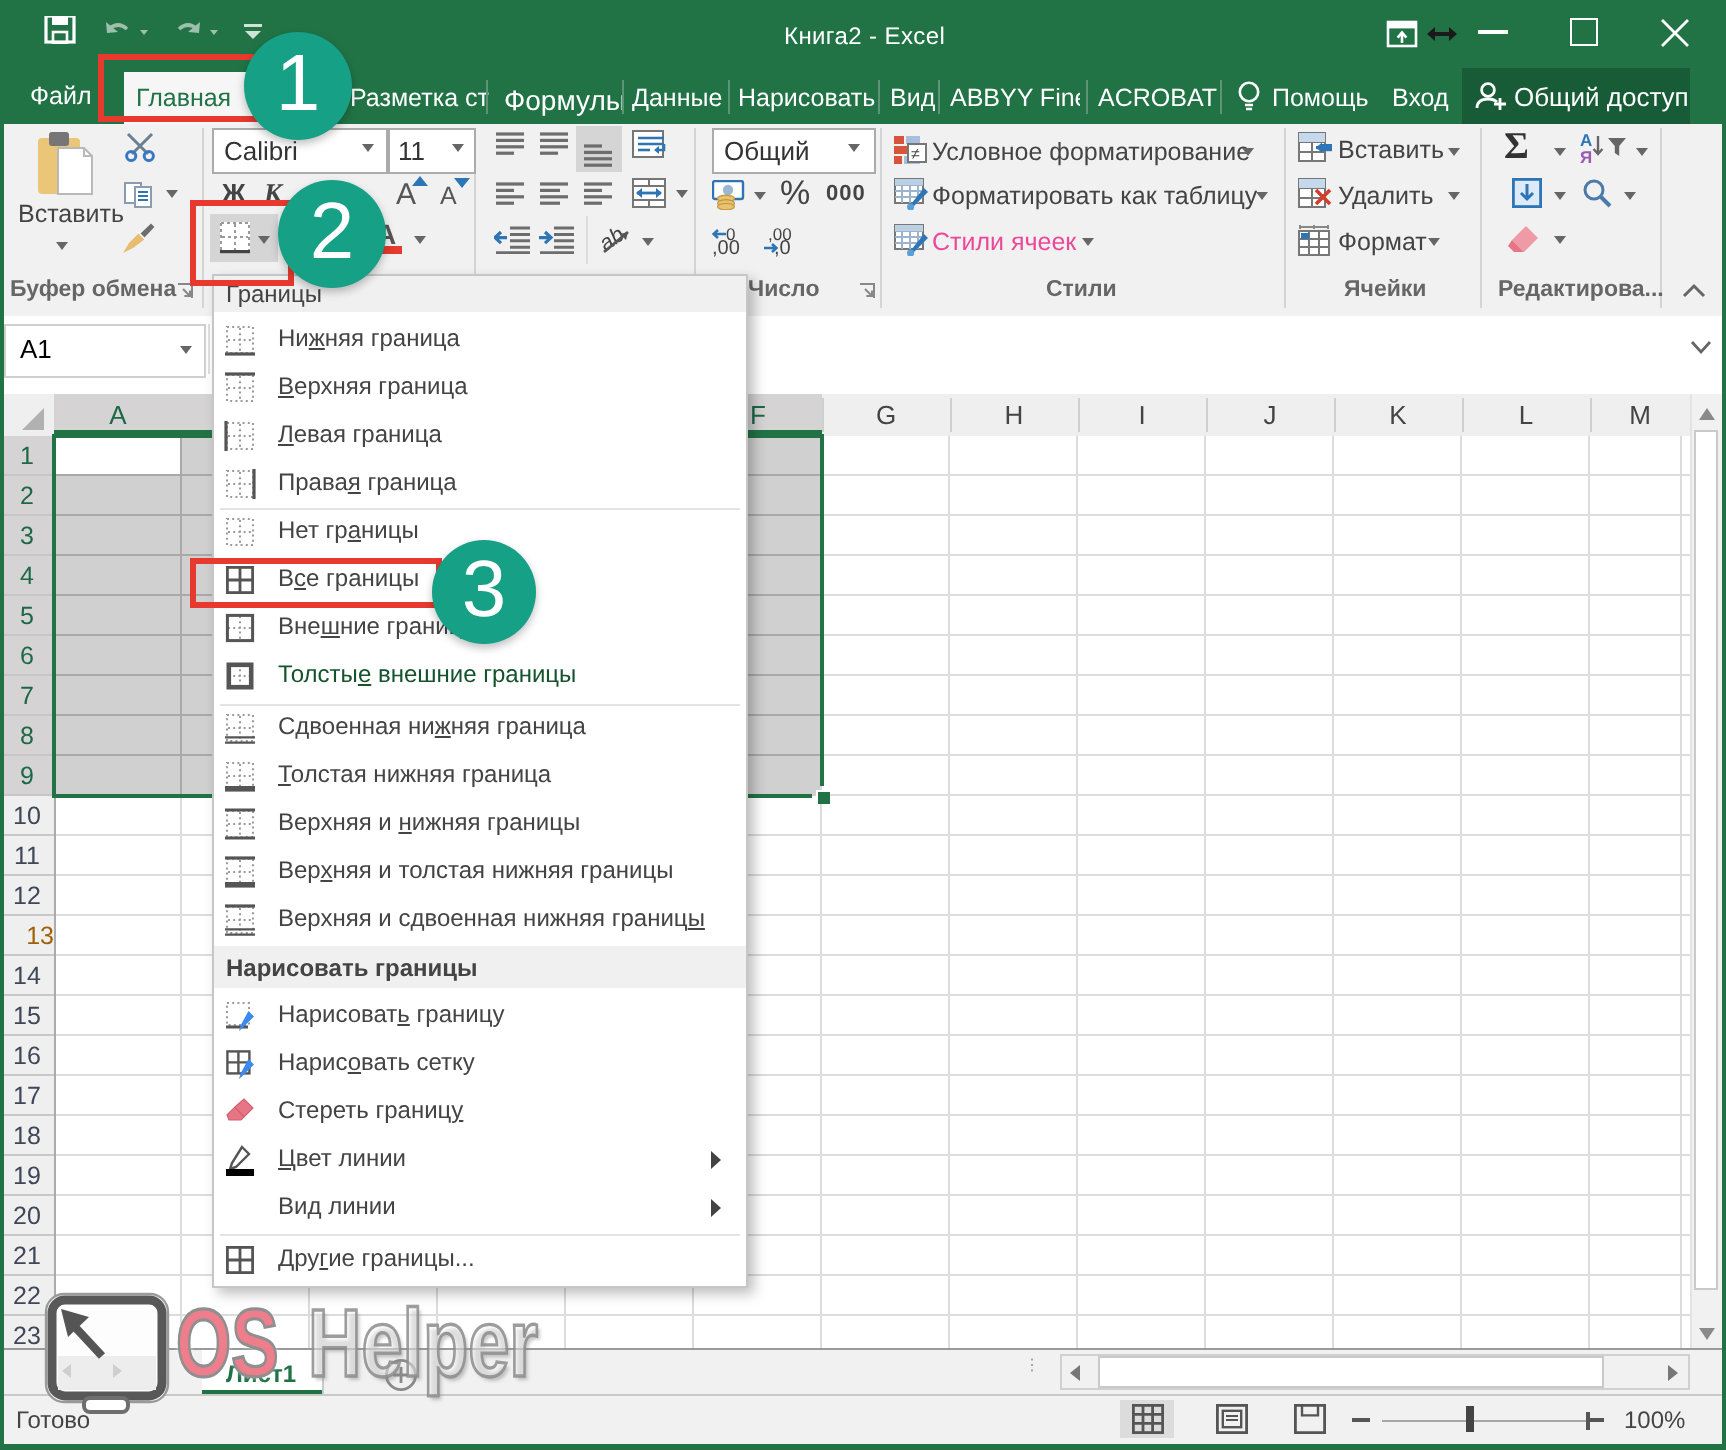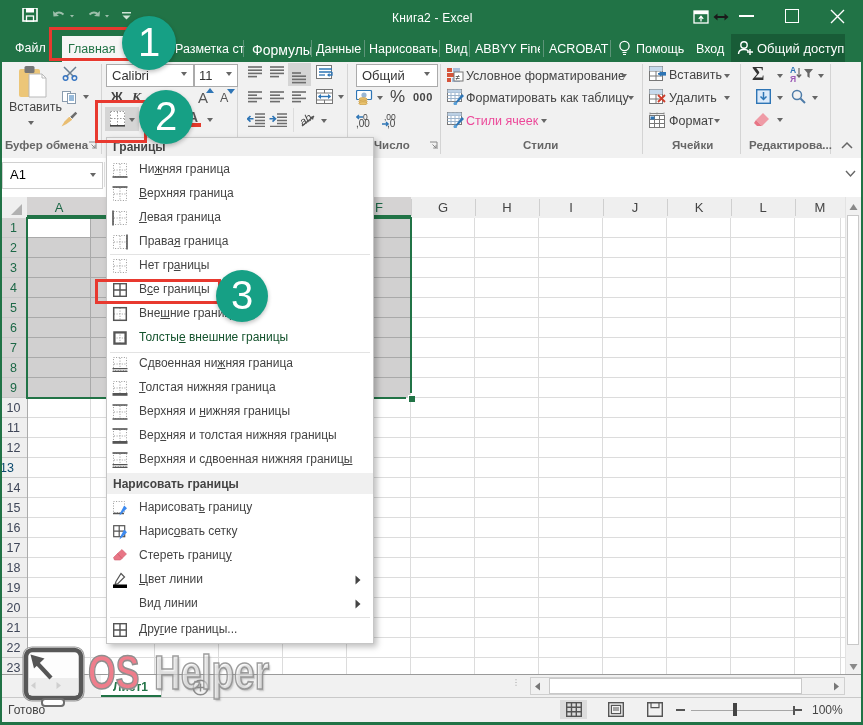--- a/index.html
+++ b/index.html
@@ -422,21 +422,21 @@
 <div class="a" style="left:0px;top:361px;width:27px;text-align:center;font-size:12.5px;color:#1d6847">8</div>
 <div class="a" style="left:2px;top:378px;width:25px;height:20px;background:#d5d3d3;border-bottom:1px solid #c7c7c7;box-sizing:border-box"></div>
 <div class="a" style="left:0px;top:381px;width:27px;text-align:center;font-size:12.5px;color:#1d6847">9</div>
 <div class="a" style="left:2px;top:398px;width:25px;height:20px;background:#efefef;border-bottom:1px solid #c7c7c7;box-sizing:border-box"></div>
 <div class="a" style="left:0px;top:401px;width:27px;text-align:center;font-size:12.5px;color:#3f4658">10</div>
 <div class="a" style="left:2px;top:418px;width:25px;height:20px;background:#efefef;border-bottom:1px solid #c7c7c7;box-sizing:border-box"></div>
 <div class="a" style="left:0px;top:421px;width:27px;text-align:center;font-size:12.5px;color:#3f4658">11</div>
 <div class="a" style="left:2px;top:438px;width:25px;height:20px;background:#efefef;border-bottom:1px solid #c7c7c7;box-sizing:border-box"></div>
 <div class="a" style="left:0px;top:441px;width:27px;text-align:center;font-size:12.5px;color:#3f4658">12</div>
 <div class="a" style="left:2px;top:458px;width:25px;height:20px;background:#efefef;border-bottom:1px solid #c7c7c7;box-sizing:border-box"></div>
-<div class="a" style="left:0px;top:461px;width:27px;text-align:left;font-size:12.5px;color:#0c4a6e">13</div>
+<div class="a" style="left:0px;top:461px;width:27px;text-align:right;font-size:12.5px;color:#a16207">13</div>
 <div class="a" style="left:2px;top:478px;width:25px;height:20px;background:#efefef;border-bottom:1px solid #c7c7c7;box-sizing:border-box"></div>
 <div class="a" style="left:0px;top:481px;width:27px;text-align:center;font-size:12.5px;color:#3f4658">14</div>
 <div class="a" style="left:2px;top:498px;width:25px;height:20px;background:#efefef;border-bottom:1px solid #c7c7c7;box-sizing:border-box"></div>
 <div class="a" style="left:0px;top:501px;width:27px;text-align:center;font-size:12.5px;color:#3f4658">15</div>
 <div class="a" style="left:2px;top:518px;width:25px;height:20px;background:#efefef;border-bottom:1px solid #c7c7c7;box-sizing:border-box"></div>
 <div class="a" style="left:0px;top:521px;width:27px;text-align:center;font-size:12.5px;color:#3f4658">16</div>
 <div class="a" style="left:2px;top:538px;width:25px;height:20px;background:#efefef;border-bottom:1px solid #c7c7c7;box-sizing:border-box"></div>
 <div class="a" style="left:0px;top:541px;width:27px;text-align:center;font-size:12.5px;color:#3f4658">17</div>
 <div class="a" style="left:2px;top:558px;width:25px;height:20px;background:#efefef;border-bottom:1px solid #c7c7c7;box-sizing:border-box"></div>
 <div class="a" style="left:0px;top:561px;width:27px;text-align:center;font-size:12.5px;color:#3f4658">18</div>
@@ -517,21 +517,21 @@
 <div class="a" style="left:691px;top:709.5px;width:105px;height:1px;background:#a6a6a6"></div>
 <div class="a" style="left:733px;top:703px;width:4px;height:13px;background:#444"></div>
 <div class="a" style="left:793px;top:709px;width:9px;height:2px;background:#555"></div>
 <div class="a" style="left:792.5px;top:705.5px;width:2px;height:9px;background:#555"></div>
 <div class="a" style="left:812px;top:703px;font-size:12px;color:#444">100%</div>
 <div class="a" style="left:0;top:62px;width:2px;height:663px;background:#217346"></div>
 <div class="a" style="left:861px;top:62px;width:2px;height:663px;background:#217346"></div>
 <div class="a" style="left:0;top:722px;width:863px;height:3px;background:#217346"></div>
 <div class="a" style="left:106px;top:137px;width:268px;height:507px;background:#fff;border:1px solid #c6c6c6;box-shadow:3px 3px 6px rgba(0,0,0,.25);box-sizing:border-box;z-index:40"></div>
 <div class="a" style="left:107px;top:138px;width:266px;height:18px;background:#f0f0f0;z-index:41"></div>
-<div class="a" style="left:113px;top:140px;font-size:12px;font-weight:bold;color:#444;z-index:42">Границы</div>
+<div class="a" style="left:113px;top:140px;font-size:12px;font-weight:normal;color:#444;z-index:42">Границы</div>
 <div class="a" style="left:107px;top:473px;width:266px;height:21px;background:#f0f0f0;z-index:41"></div>
 <div class="a" style="left:113px;top:477px;font-size:12px;font-weight:bold;color:#444;z-index:42">Нарисовать границы</div>
 <div class="a" style="left:110px;top:253.5px;width:260px;height:1px;background:#e3e3e3;z-index:41"></div>
 <div class="a" style="left:110px;top:351.5px;width:260px;height:1px;background:#e3e3e3;z-index:41"></div>
 <div class="a" style="left:110px;top:616.5px;width:260px;height:1px;background:#e3e3e3;z-index:41"></div>
 <svg class="a" style="left:112px;top:161.5px;z-index:41" width="16" height="16" viewBox="0 0 16 16">
       <rect x="1.5" y="1.5" width="13" height="13" fill="none" stroke="#9a9a9a" stroke-width="1" stroke-dasharray="1 1.6"></rect>
       <path d="M8 2 V14 M2 8 H14" fill="none" stroke="#9a9a9a" stroke-width="1" stroke-dasharray="1 1.6"></path>
       <path d="M0.5 15 H15.5" stroke="#555" stroke-width="1.6"></path>
     </svg>

